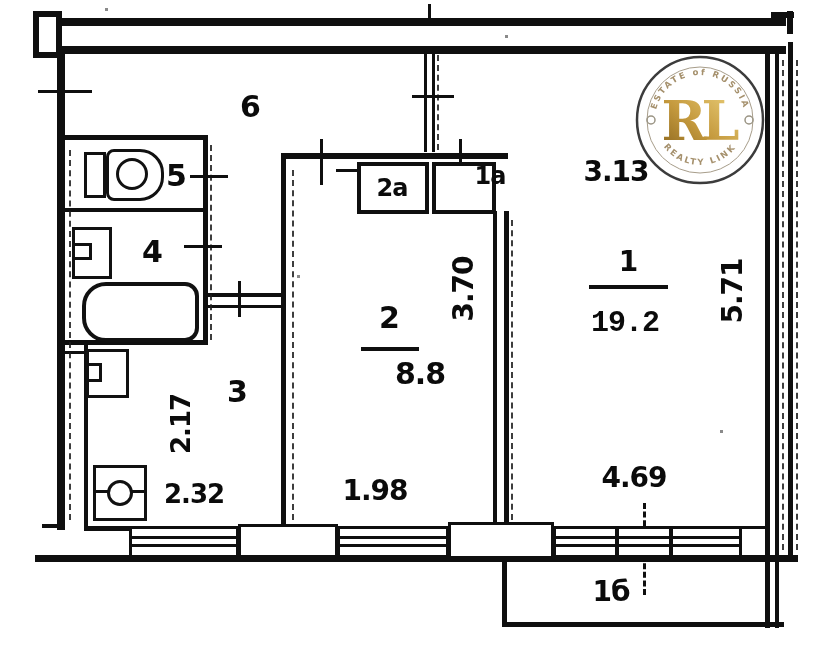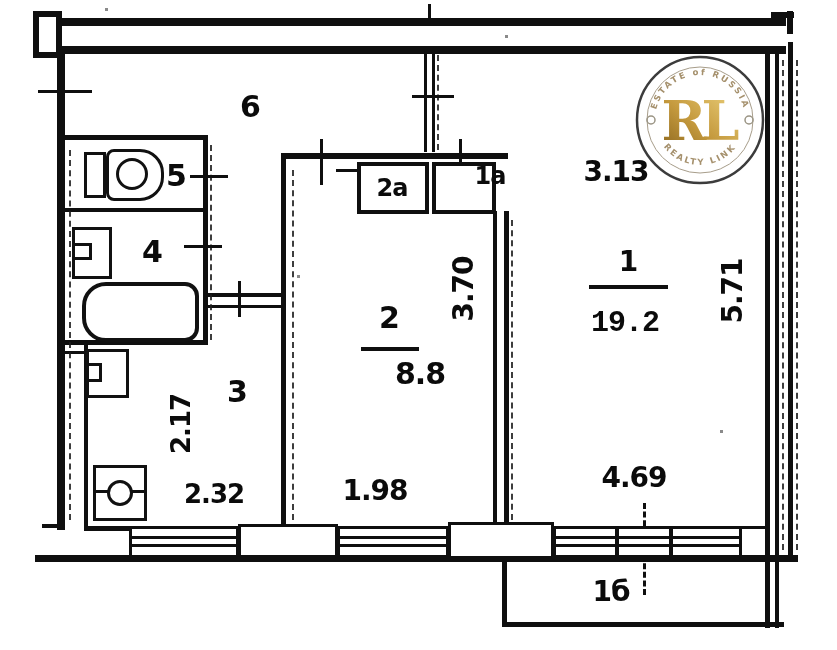--- a/index.html
+++ b/index.html
@@ -134,21 +134,21 @@
   <div class="lbl fs28" style="left:628px;top:262px;">1</div>
   <div class="w" style="left:589px;top:285px;width:79px;height:4px;"></div>
   <div class="lbl fs30" style="left:625px;top:323px;font-family:Liberation Mono, monospace;">19.2</div>
 
   <div class="lbl fs28" style="left:616px;top:172px;">3.13</div>
   <div class="vlbl fs28" style="left:733px;top:291px;">5.71</div>
   <div class="lbl fs28" style="left:634px;top:478px;">4.69</div>
   <div class="vlbl fs28" style="left:464px;top:289px;">3.70</div>
   <div class="lbl fs28" style="left:375px;top:491px;">1.98</div>
   <div class="vlbl fs26" style="left:181px;top:424px;">2.17</div>
-  <div class="lbl fs26" style="left:214px;top:494px;">2.32</div>
+  <div class="lbl fs26" style="left:194px;top:494px;">2.32</div>
 
   <div class="dot" style="left:505px;top:35px;"></div>
   <div class="dot" style="left:297px;top:275px;"></div>
   <div class="dot" style="left:720px;top:430px;"></div>
   <div class="dot" style="left:105px;top:8px;"></div>
 
   <svg class="wm" width="132" height="132" viewBox="0 0 132 132">
     <defs>
       <linearGradient id="goldg" x1="0" y1="1" x2="1" y2="0">
         <stop offset="0" stop-color="#8a651c"></stop>

